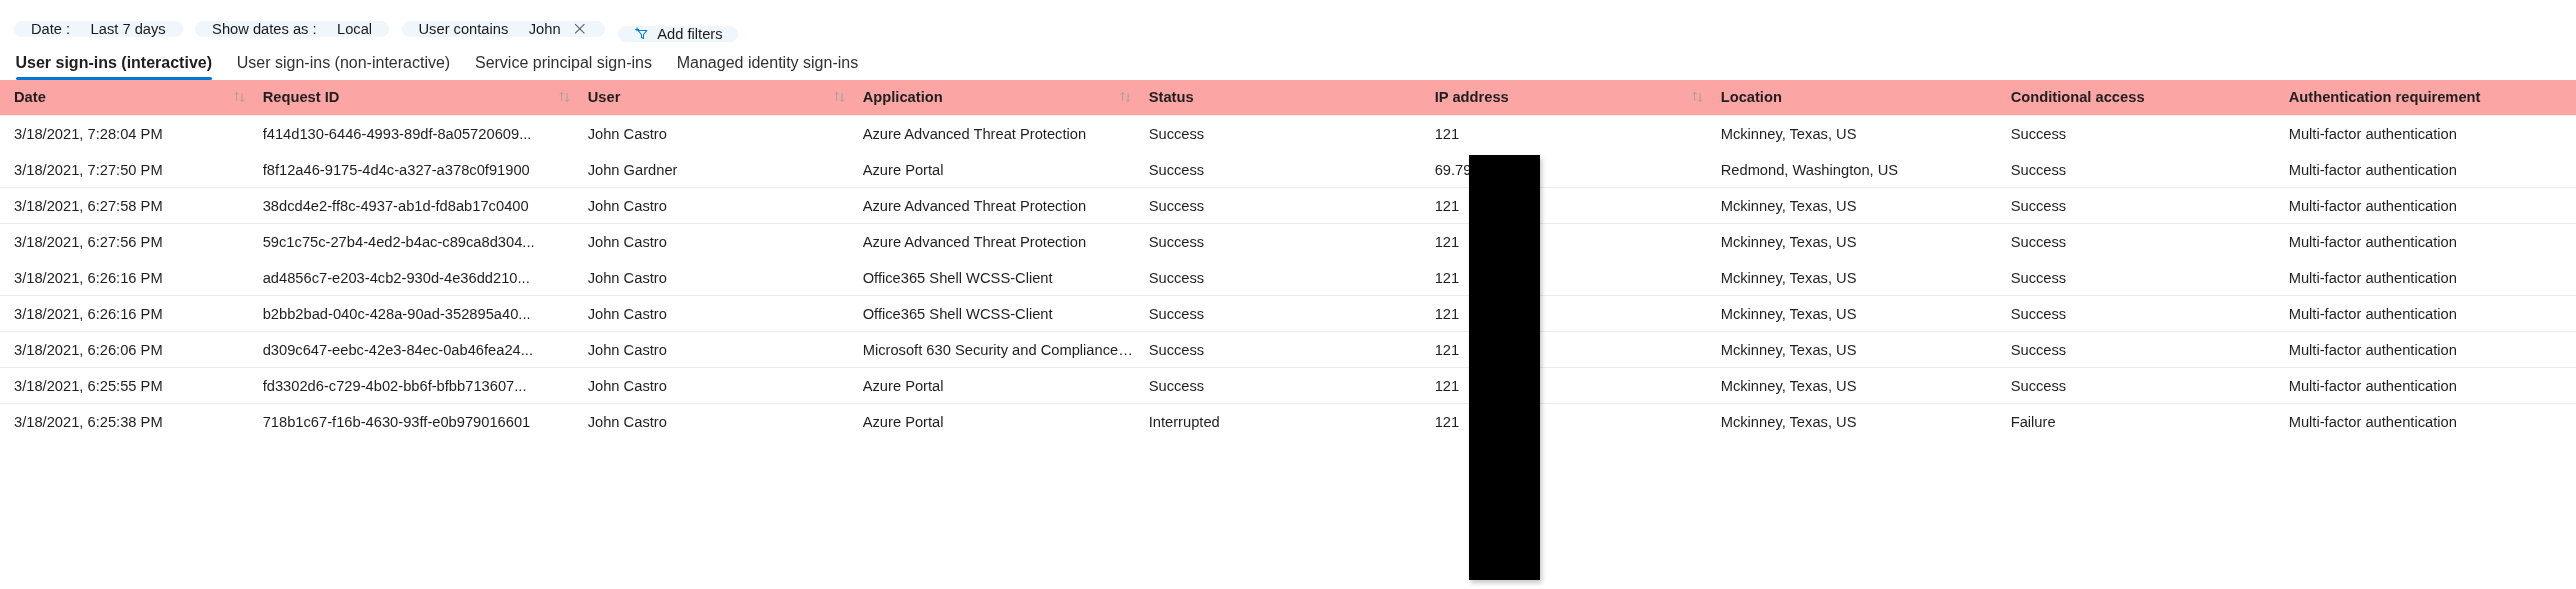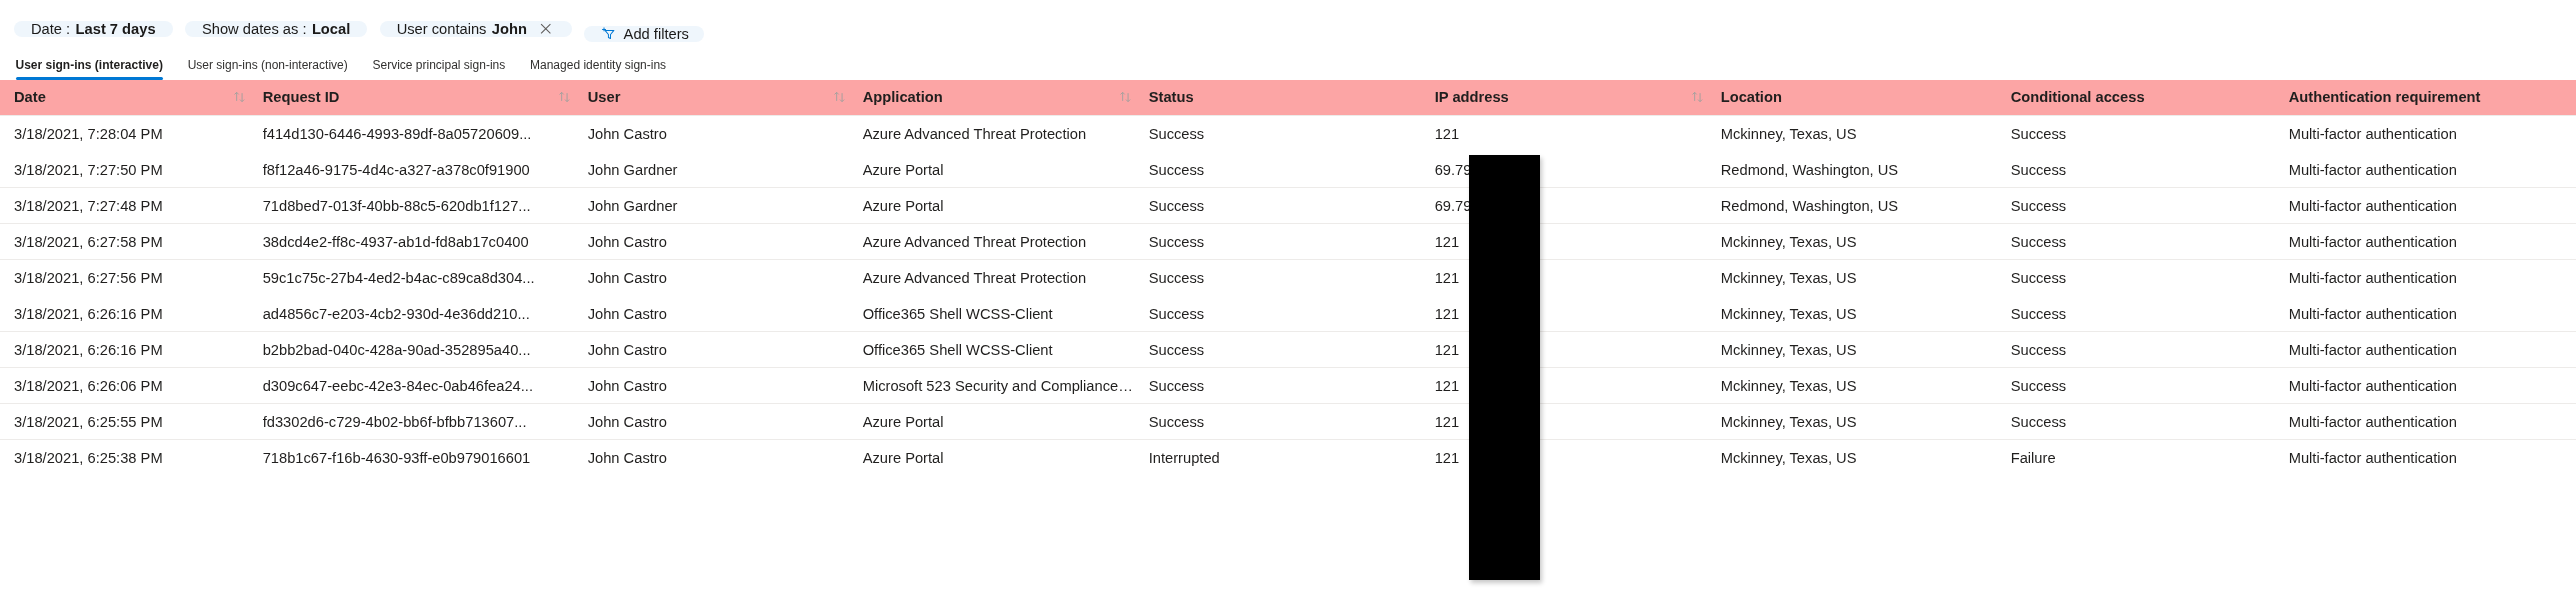--- a/index.html
+++ b/index.html
@@ -34,21 +34,21 @@
     border-radius: 773px;
     height: 16px;
     padding: 0 17px;
     font-size: 14.7px;
     color: #1b1a19;
     white-space: nowrap;
     cursor: pointer;
     user-select: none;
   }
   .pill .lbl { font-weight: 400; }
-  .pill .val { font-weight: 700; }
+  .pill .val { font-weight: 400; margin-left: 15px; }
   .pill-close {
     display: inline-flex;
     align-items: center;
     justify-content: center;
     width: 17px;
     height: 17px;
     margin-left: 5.4px;
     cursor: pointer;
   }
   .pill-close svg { display: block; }
@@ -64,21 +64,21 @@
   .tab-row {
     display: flex;
     align-items: flex-end;
     gap: 0;
     padding: 0 14px;
     height: 32px;
     position: relative;
   }
   .tab {
     position: relative;
-    font-size: 12px;
+    font-size: 16px;
     color: #323130;
     padding: 0 12.4px 8.5px 12.4px;
     cursor: pointer;
     white-space: nowrap;
     user-select: none;
   }
   .tab:first-child { padding-left: 0; margin-left: 1.5px; }
   .tab.active {
     font-weight: 700;
     color: #201f1e;
@@ -327,31 +327,20 @@
           <td>f8f12a46-9175-4d4c-a327-a378c0f91900</td>
           <td>John Gardner</td>
           <td>Azure Portal</td>
           <td>Success</td>
           <td>69.79</td>
           <td>Redmond, Washington, US</td>
           <td>Success</td>
           <td>Multi-factor authentication</td>
         </tr>
         <tr class="sep">
-          <td>3/18/2021, 7:27:48 PM</td>
-          <td>71d8bed7-013f-40bb-88c5-620db1f127...</td>
-          <td>John Gardner</td>
-          <td>Azure Portal</td>
-          <td>Success</td>
-          <td>69.79</td>
-          <td>Redmond, Washington, US</td>
-          <td>Success</td>
-          <td>Multi-factor authentication</td>
-        </tr>
-        <tr class="sep">
           <td>3/18/2021, 6:27:58 PM</td>
           <td>38dcd4e2-ff8c-4937-ab1d-fd8ab17c0400</td>
           <td>John Castro</td>
           <td>Azure Advanced Threat Protection</td>
           <td>Success</td>
           <td>121</td>
           <td>Mckinney, Texas, US</td>
           <td>Success</td>
           <td>Multi-factor authentication</td>
         </tr>
@@ -385,21 +374,21 @@
           <td>Success</td>
           <td>121</td>
           <td>Mckinney, Texas, US</td>
           <td>Success</td>
           <td>Multi-factor authentication</td>
         </tr>
         <tr class="sep">
           <td>3/18/2021, 6:26:06 PM</td>
           <td>d309c647-eebc-42e3-84ec-0ab46fea24...</td>
           <td>John Castro</td>
-          <td>Microsoft 523 Security and Compliance ...</td>
+          <td>Microsoft 630 Security and Compliance ...</td>
           <td>Success</td>
           <td>121</td>
           <td>Mckinney, Texas, US</td>
           <td>Success</td>
           <td>Multi-factor authentication</td>
         </tr>
         <tr class="sep">
           <td>3/18/2021, 6:25:55 PM</td>
           <td>fd3302d6-c729-4b02-bb6f-bfbb713607...</td>
           <td>John Castro</td>

